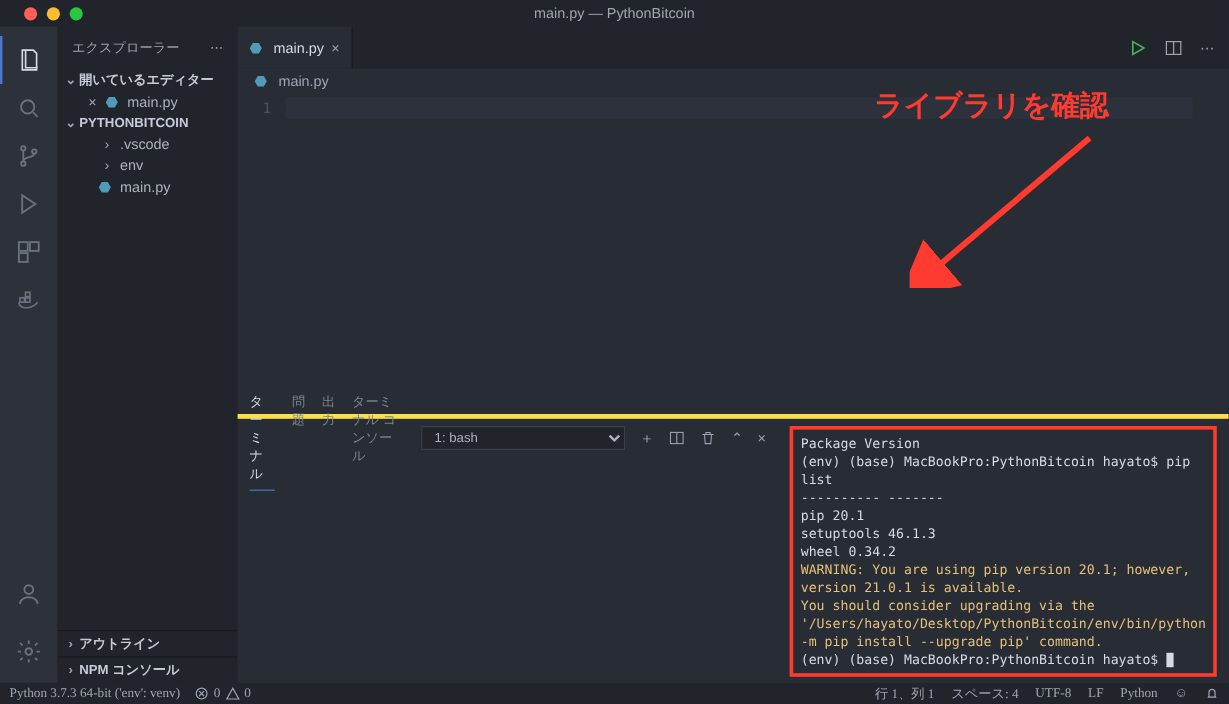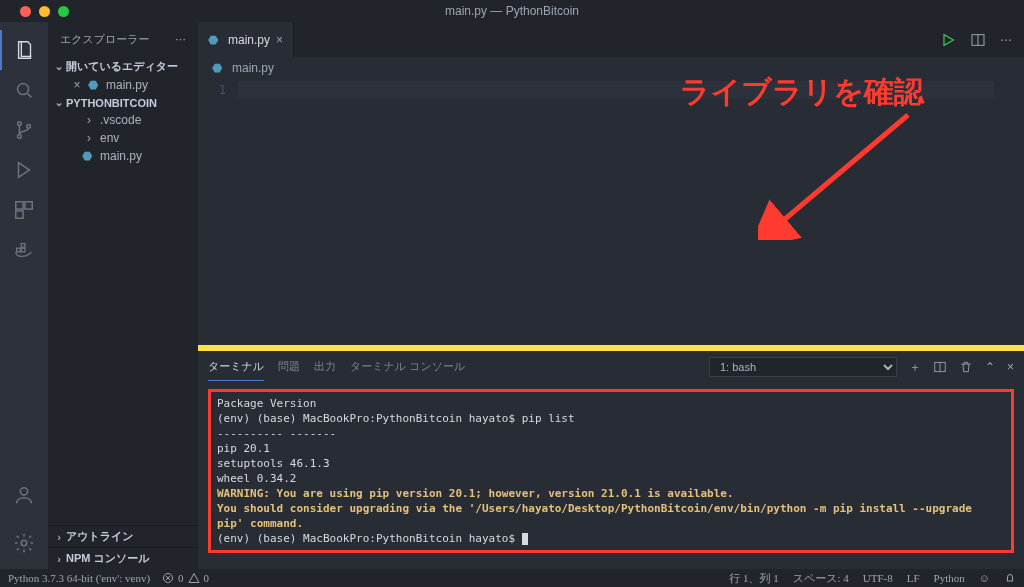--- a/index.html
+++ b/index.html
@@ -149,24 +149,24 @@
 }
 .codeline {
   flex: 1;
   font-family: Menlo, monospace;
   font-size: 12px;
   line-height: 18px;
   padding-top: 2px;
 }
 .codeline .linehl { background: #2c313c; height: 18px; width: calc(100% - 30px); }
 .panel {
-  border-top: 6px solid #fde047;
+  border-top: 4px solid #fde047;
   background: #282c34;
   display: flex;
-  flex-direction: column;
+  flex-direction: row;
   height: 224px;
 }
 .panel-tabs {
   height: 32px;
   display: flex;
   align-items: center;
   padding: 0 10px;
   gap: 14px;
 }
 .panel-tab {
@@ -185,54 +185,54 @@
   align-items: center;
   gap: 12px;
   color: #9da5b4;
 }
 .panel-actions select {
   background: #21252b;
   color: #abb2bf;
   border: 1px solid #3a3f4b;
   font-size: 11px;
   padding: 2px 20px 2px 6px;
-  width: 188px;
+  width: 170px;
 }
 .term-wrap {
   flex: 1;
   padding: 6px 10px;
   position: relative;
 }
 .term-box {
   border: 3px solid #ff3b30;
   padding: 4px 6px;
   font-family: Menlo, monospace;
   font-size: 11px;
   line-height: 15px;
 }
 .term-white { color: #d7dae0; }
-.term-yellow { color: #e5c07b; font-weight: bold; }
+.term-yellow { color: #e5c07b; }
 .cursor { background: #d7dae0; display: inline-block; width: 6px; height: 12px; vertical-align: text-bottom; }
 .statusbar {
   height: 18px;
   background: #21252b;
   display: flex;
   align-items: center;
   font-size: 11px;
   color: #9da5b4;
   padding: 0 8px;
   gap: 12px;
 }
 .statusbar .right { margin-left: auto; display: flex; gap: 14px; }
 .sb-item { display: flex; align-items: center; gap: 4px; cursor: pointer; font-family: Liberation Serif, serif; }
 .annot-text {
   position: absolute;
   top: 50px;
   right: 100px;
-  font-size: 30px;
+  font-size: 24px;
   font-weight: 700;
   color: #ff3b30;
   font-family: "Hiragino Sans", sans-serif;
 }
 .annot-arrow {
   position: absolute;
   top: 88px;
   left: 560px;
   pointer-events: none;
 }

